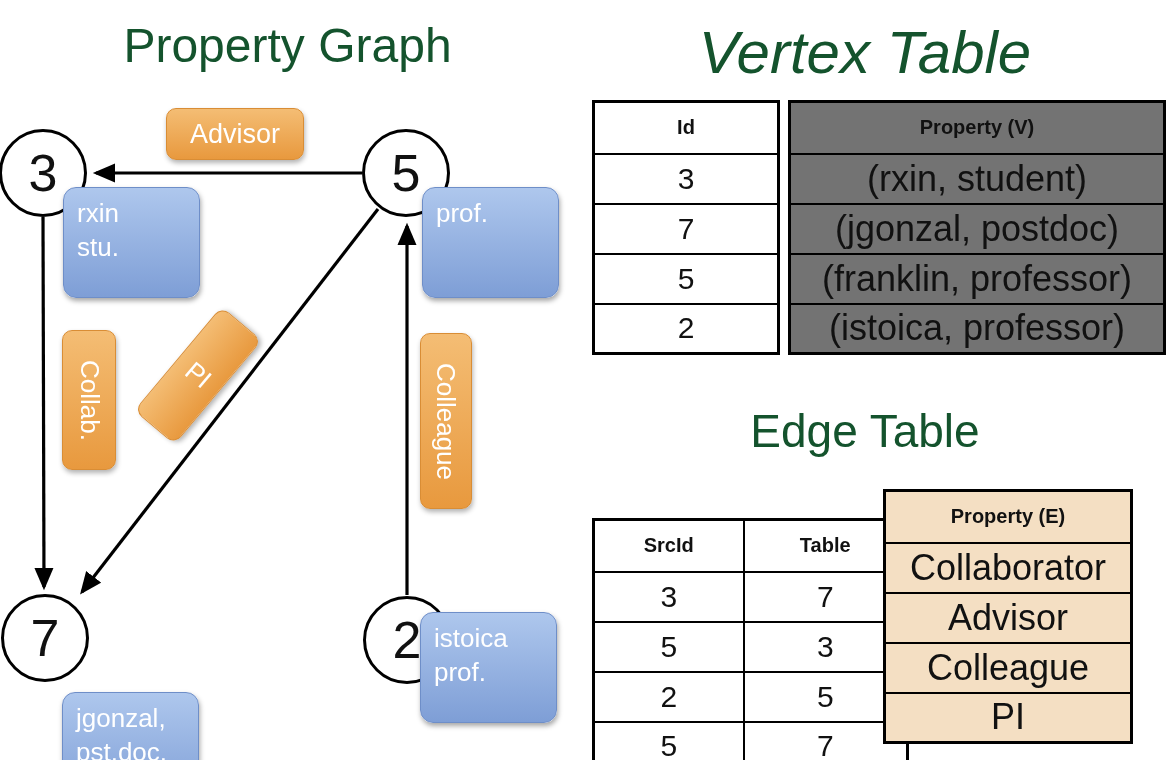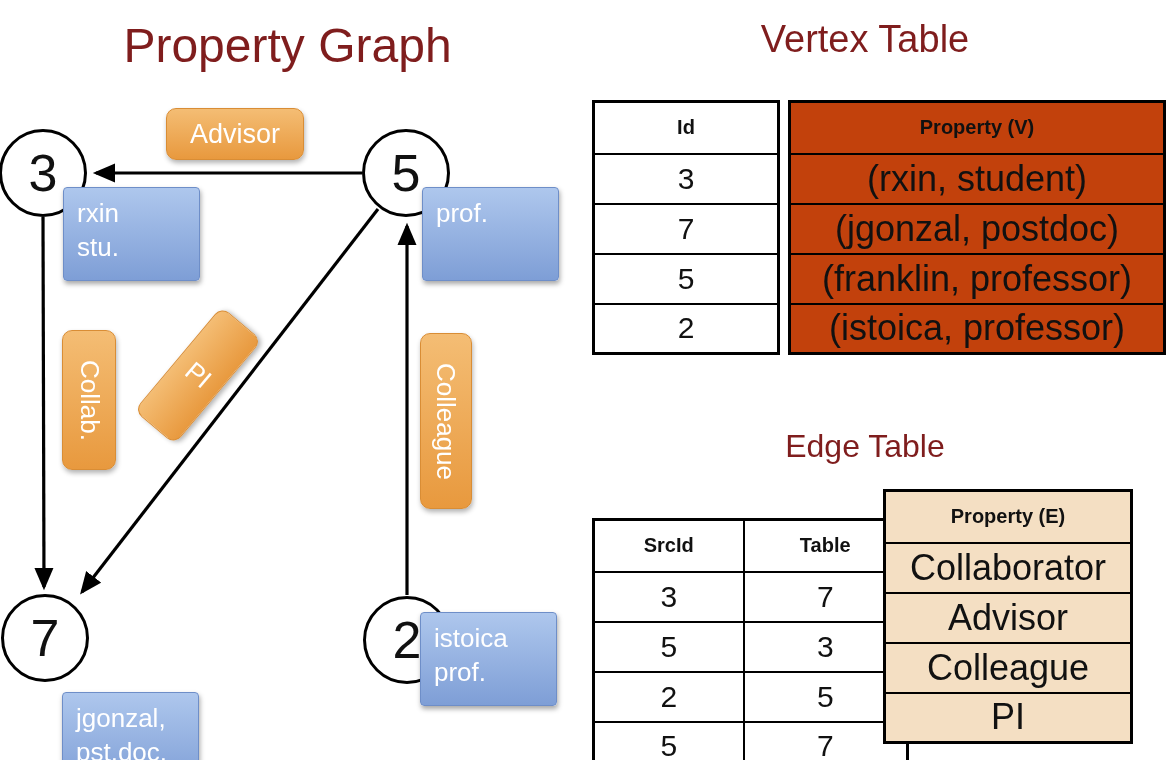--- a/index.html
+++ b/index.html
@@ -5,43 +5,43 @@
   html,body { margin:0; padding:0; background:#ffffff; }
   * { box-sizing:border-box; }
   .canvas {
     position:relative; width:1170px; height:760px; overflow:hidden;
     background:#ffffff; font-family:"Liberation Sans", sans-serif; color:#111;
   }
 
   
   .big-title {
     position:absolute; text-align:center; font-size:48px; font-weight:300;
-    color:#7f1d1d; letter-spacing:0px; white-space:nowrap;
+    color:#14532d; letter-spacing:0px; white-space:nowrap;
   }
   .graph-title  { left:10px;  top:18px; width:555px; }
-  .vtable-title { left:565px; top:18px; width:600px; font-size:38px; }
-  .etable-title { left:565px; top:428px; width:600px; font-size:32px; }
+  .vtable-title { left:565px; top:18px; width:600px; font-size:60px;font-style:italic; }
+  .etable-title { left:565px; top:404px; width:600px; font-size:46px; }
 
   
   svg.edges { position:absolute; left:0; top:0; }
 
   
   .node {
     position:absolute; width:88px; height:88px; border:3.5px solid #000;
     border-radius:50%; background:#fff; display:flex; align-items:center;
     justify-content:center; font-size:52px; font-weight:300; color:#111;
   }
   .n3 { left:-1px;  top:129px; }
   .n5 { left:362px; top:129px; }
   .n7 { left:1px;   top:594px; }
   .n2 { left:363px; top:596px; }
 
   
   .vprop {
-    position:absolute; width:137px; height:94px; border-radius:4px;
+    position:absolute; width:137px; height:111px; border-radius:13px;
     background:linear-gradient(180deg,#aec7ed 0%, #7e9ed6 100%);
     border:1px solid #6e8ec8; color:#fff; font-size:26px; line-height:1.3;
     padding:9px 0 0 13px; box-shadow:1px 3px 5px rgba(0,0,0,.35);
   }
   .p-rxin     { left:63px;  top:187px; }
   .p-franklin { left:422px; top:187px; }
   .p-jgonzal  { left:62px;  top:652px;margin-top:40px; }
   .p-istoica  { left:420px; top:612px; }
   .vprop span { display:block; }
 
@@ -68,21 +68,21 @@
     border:2px solid #000; text-align:center; vertical-align:middle; padding:0;
     overflow:hidden; white-space:nowrap;
   }
   .tbl th { height:52px; font-size:20px; font-weight:bold; color:#111; }
   .tbl td { height:50px; }
   td.num  { font-size:30px; font-weight:300; }
   td.prop { font-size:36px; font-weight:300; }
 
   .vt-id   { left:592px; top:100px; width:188px; }
   .vt-prop { left:788px; top:100px; width:378px; }
-  .vt-prop th, .vt-prop td { background:#c2410c; }
+  .vt-prop th, .vt-prop td { background:#737373; }
 
   .et-ids  { left:592px; top:518px; width:314px; }
   .et-prop { left:883px; top:489px; width:250px;padding-left:8px; }
   .et-prop th, .et-prop td { background:#f4dfc3; }
 </style>
 </head>
 <body>
 
 <div class="canvas">
 

